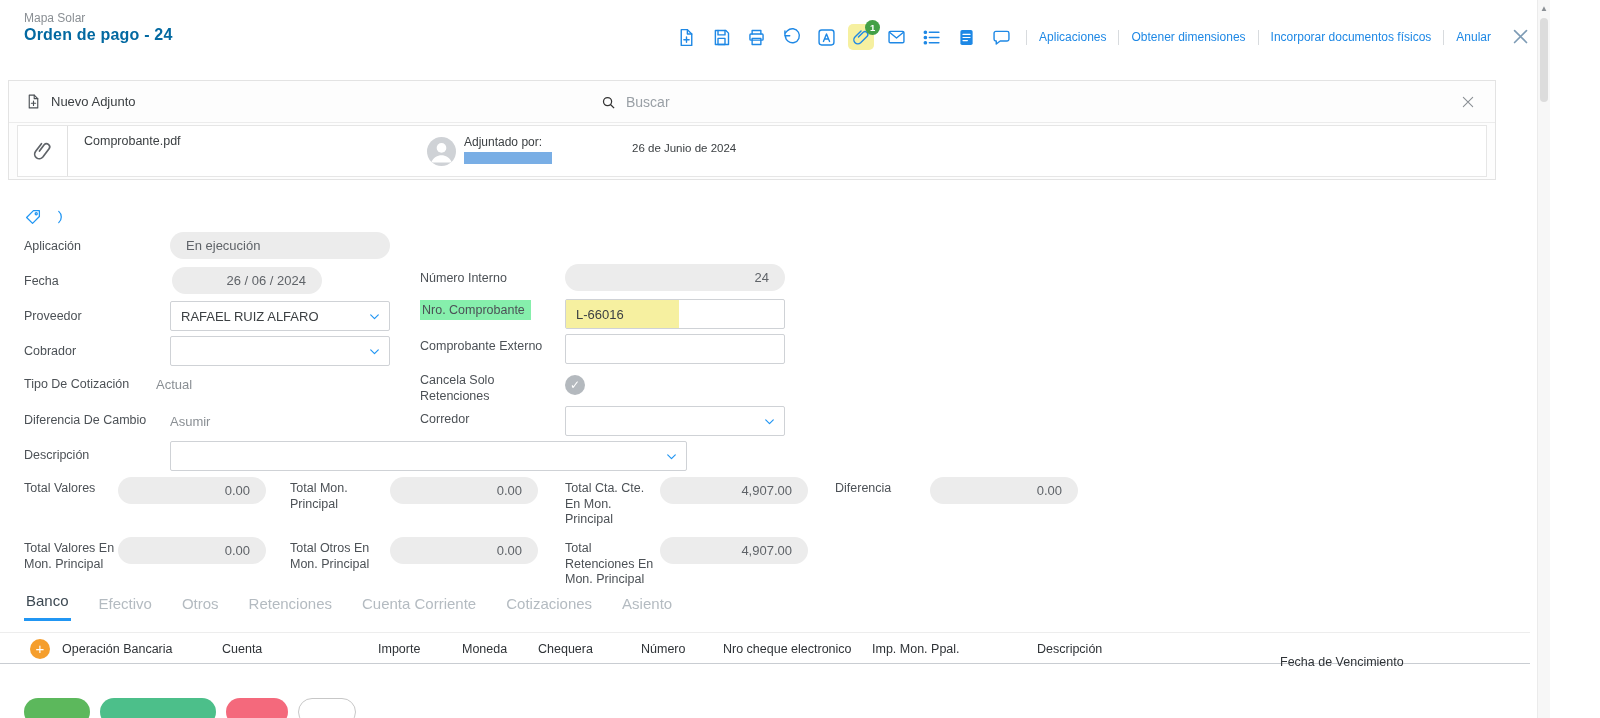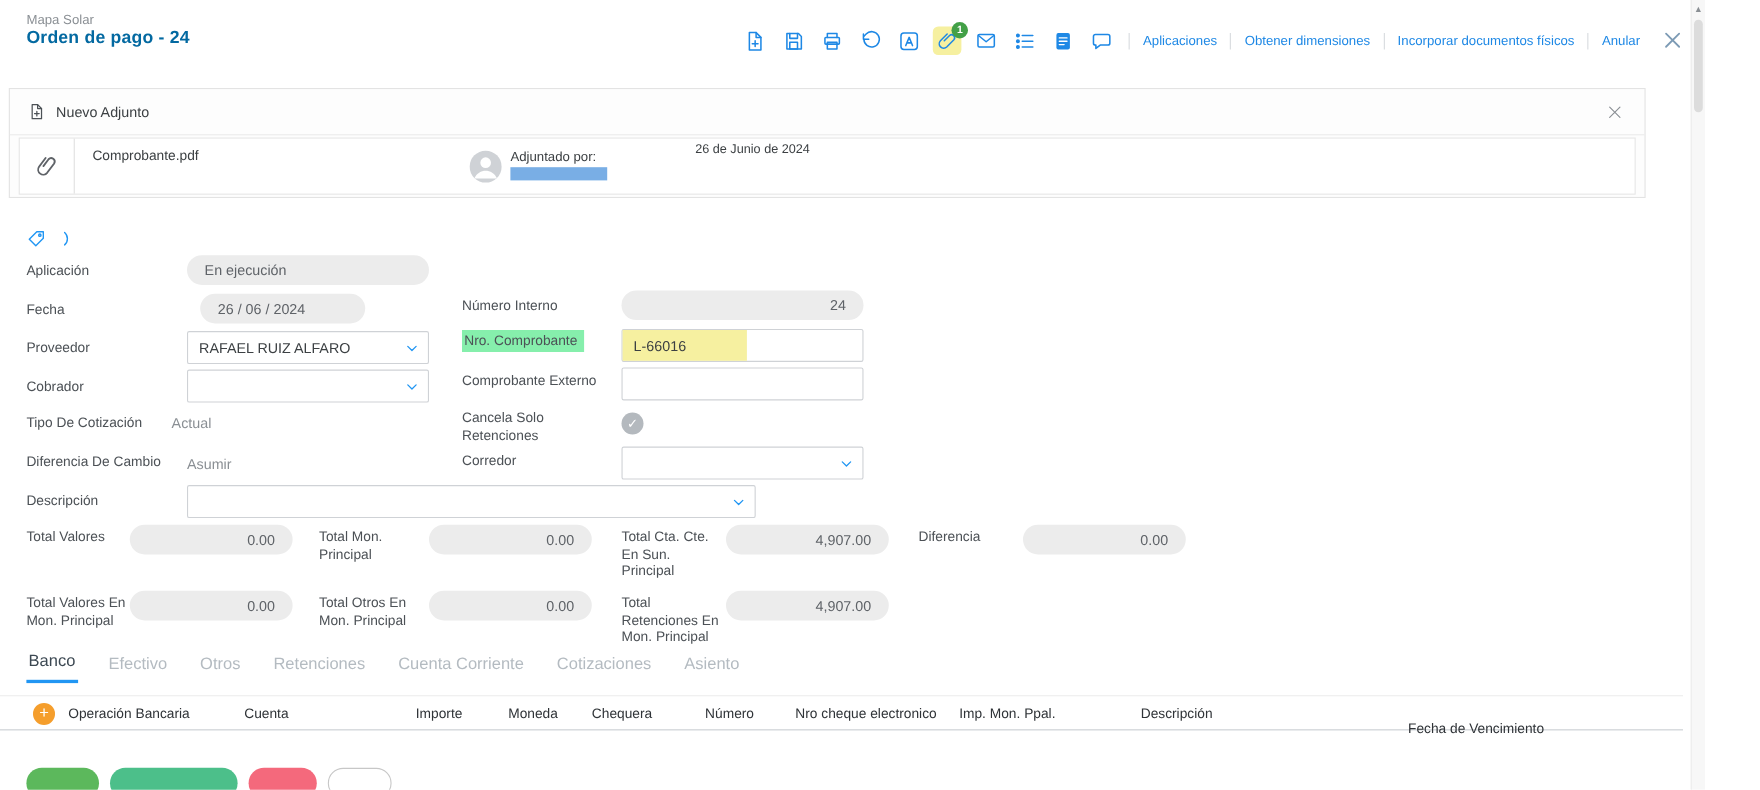--- a/index.html
+++ b/index.html
@@ -41,21 +41,21 @@
                  position:relative; }
   .clip-cell { position:absolute; left:0; top:0; width:50px; height:100%; display:flex;
                align-items:center; justify-content:center; border-right:1px solid #e0e0e0; }
   .clip-cell svg { width:24px; height:24px; stroke:#5f6368; fill:none; stroke-width:1.7;
                    stroke-linecap:round; transform:rotate(-8deg); }
   .file-name { position:absolute; left:66px; top:8px; font-size:12.5px; color:#3c4043; }
   .avatar { position:absolute; left:409px; top:11px; width:29px; height:29px; border-radius:50%;
             background:#cfd2d6; overflow:hidden; }
   .attached-by { position:absolute; left:446px; top:9px; font-size:12px; color:#3c4043; }
   .redacted { position:absolute; left:446px; top:26px; width:88px; height:12px; background:#79aee5; }
-  .attach-date { position:absolute; left:614px; top:4px; font-size:11.5px; color:#3c4043; }
+  .attach-date { position:absolute; left:614px; top:16px; font-size:11.5px; color:#3c4043; }
 
   
   .f-label { position:absolute; font-size:12.5px; color:#4c5156; line-height:1.25; }
   .pill { position:absolute; height:27px; border-radius:14px; background:#ececec; color:#5f6368;
           font-size:13px; display:flex; align-items:center; padding:0 16px; }
   .pill.num { justify-content:flex-end; }
   .box { position:absolute; height:30px; background:#fff; border:1px solid #cfd2d6; border-radius:2px;
          display:flex; align-items:center; padding:0 10px; font-size:13px; color:#3c4043; cursor:text; }
   .select .chev { position:absolute; right:8px; top:8px; }
   .chev svg { width:13px; height:13px; stroke:#2196f3; fill:none; stroke-width:2.2;
@@ -186,20 +186,27 @@
 <div class="abs attach-panel" style="left:8px; top:80px; width:1488px; height:100px;">
   <div class="attach-head">
     <button class="icon-btn" style="width:20px;height:20px;">
       <svg viewBox="0 0 24 24" style="width:17px;height:17px;stroke:#4c5156;">
           <path d="M13 3H6v18h12V8z"></path>
           <path d="M13 3v5h5"></path>
           <path d="M9 14.5h6M12 11.5v6"></path>
         </svg>
     </button>
     <span class="new-lbl">Nuevo Adjunto</span>
+    <div class="search-wrap">
+      <svg viewBox="0 0 24 24">
+          <circle cx="10.5" cy="10.5" r="6.5"></circle>
+          <path d="M15.5 15.5L21 21"></path>
+        </svg>
+      <input class="search-input" type="text" placeholder="Buscar" style="">
+    </div>
     <button class="icon-btn" style="margin-left:auto;">
       <svg viewBox="0 0 24 24" style="stroke:#8a8f94; width:16px; height:16px;">
           <path d="M5 5l14 14M19 5L5 19"></path>
         </svg>
     </button>
   </div>
   <div class="attach-card">
     <div class="clip-cell">
       <svg viewBox="0 0 24 24">
           <path d="M8.5 11.5l5.5-5.5a3.2 3.2 0 0 1 4.5 4.5l-7.5 7.5a4.6 4.6 0 0 1-6.5-6.5l7-7"></path>
@@ -227,21 +234,21 @@
       <path d="M9 4.5c4.5 3.8 4.5 11.2 0 15"></path>
     </svg>
 </div>
 
 <div class="f-label" style="left:24px; top:239px;">Aplicación</div>
 <div class="pill" style="left:170px; top:232px; width:220px;">
   <span>En ejecución</span>
 </div>
 
 <div class="f-label" style="left:24px; top:274px;">Fecha</div>
-<div class="pill" style="left:182px; top:267px; width:150px;">
+<div class="pill" style="left:172px; top:267px; width:150px;justify-content:flex-end;">
   <span>26 / 06 / 2024</span>
 </div>
 <div class="f-label" style="left:420px; top:271px;">Número Interno</div>
 <div class="pill num" style="left:565px; top:264px; width:220px;">
   <span>24</span>
 </div>
 
 <div class="f-label" style="left:24px; top:309px;">Proveedor</div>
 <div class="box select" style="left:170px; top:301px; width:220px;">
   <span>RAFAEL RUIZ ALFARO</span>
@@ -293,21 +300,21 @@
 </div>
 
 <div class="f-label" style="left:24px; top:481px; width:90px;">Total Valores</div>
 <div class="pill num" style="left:118px; top:477px; width:148px;">
   <span>0.00</span>
 </div>
 <div class="f-label" style="left:290px; top:481px; width:85px;">Total Mon. Principal</div>
 <div class="pill num" style="left:390px; top:477px; width:148px;">
   <span>0.00</span>
 </div>
-<div class="f-label" style="left:565px; top:481px; width:95px;">Total Cta. Cte. En Sun. Principal</div>
+<div class="f-label" style="left:565px; top:481px; width:95px;">Total Cta. Cte. En Mon. Principal</div>
 <div class="pill num" style="left:660px; top:477px; width:148px;">
   <span>4,907.00</span>
 </div>
 <div class="f-label" style="left:835px; top:481px;">Diferencia</div>
 <div class="pill num" style="left:930px; top:477px; width:148px;">
   <span>0.00</span>
 </div>
 
 <div class="f-label" style="left:24px; top:541px; width:92px;">Total Valores En Mon. Principal</div>
 <div class="pill num" style="left:118px; top:537px; width:148px;">

